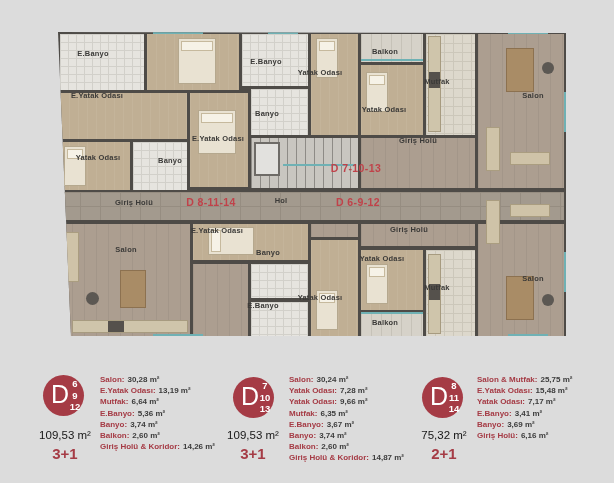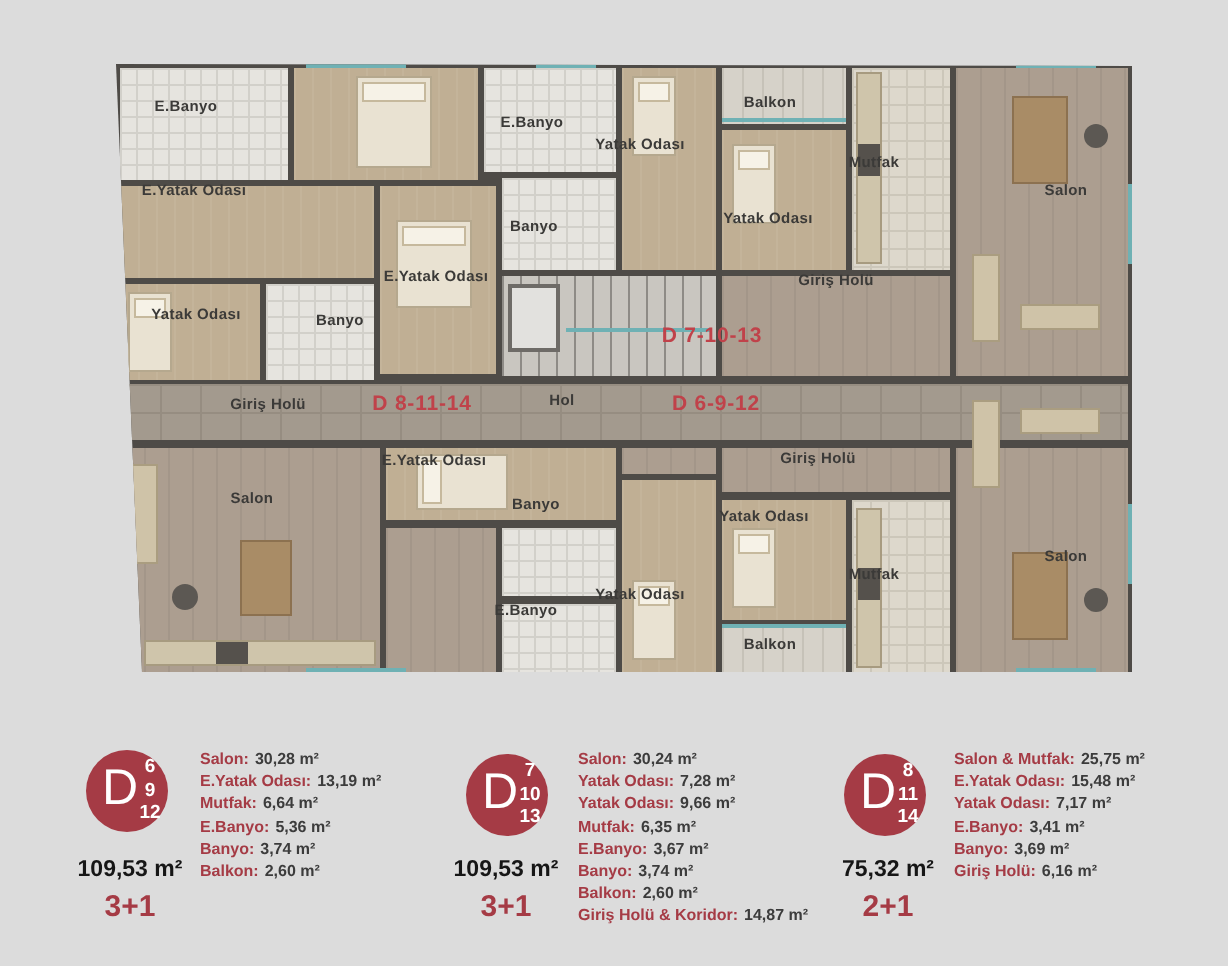--- a/index.html
+++ b/index.html
@@ -52,21 +52,21 @@
   .ulbl{position:absolute;transform:translate(-50%,-50%);white-space:nowrap;
         font-size:10.5px;font-weight:700;color:#c0424a;letter-spacing:.4px;}
 
   
   .card{position:absolute;}
   .badge{position:absolute;width:41px;height:41px;border-radius:50%;background:#a53b45;}
   .badge .bl{position:absolute;left:8px;top:5px;font-size:25px;font-weight:400;color:#fff;}
   .badge .bf{position:absolute;left:24px;top:3px;width:16px;text-align:center;
              font-size:9.5px;font-weight:700;color:#fff;line-height:11.5px;}
   .total{position:absolute;width:80px;text-align:center;font-size:11.5px;
-         font-weight:700;color:#161616;}
+         font-weight:400;color:#161616;}
   .utype{position:absolute;width:80px;text-align:center;font-size:15px;
          font-weight:700;color:#a53b45;}
   .rooms{position:absolute;}
   .row{white-space:nowrap;height:11.2px;line-height:11.2px;font-size:8px;font-weight:700;}
   .rlabel{color:#a53b45;}
   .rlabel:after{content:":";}
   .rvalue{color:#3c3c3c;margin-left:3px;}
 </style>
 </head>
 <body>
@@ -185,20 +185,21 @@
     </div>
     <div class="total" style="left:25px;top:429px">109,53 m²</div>
     <div class="utype" style="left:25px;top:445px">3+1</div>
     <div class="rooms" style="left:100px;top:374px">
       <div class="row"><span class="rlabel">Salon</span><span class="rvalue">30,28 m²</span></div>
       <div class="row"><span class="rlabel">E.Yatak Odası</span><span class="rvalue">13,19 m²</span></div>
       <div class="row"><span class="rlabel">Mutfak</span><span class="rvalue">6,64 m²</span></div>
       <div class="row"><span class="rlabel">E.Banyo</span><span class="rvalue">5,36 m²</span></div>
       <div class="row"><span class="rlabel">Banyo</span><span class="rvalue">3,74 m²</span></div>
       <div class="row"><span class="rlabel">Balkon</span><span class="rvalue">2,60 m²</span></div>
+      <div class="row"><span class="rlabel">Giriş Holü &amp; Koridor</span><span class="rvalue">14,26 m²</span></div>
     </div>
   </div>
 
   <div class="card">
     <div class="badge" style="left:233px;top:377px">
       <span class="bl">D</span>
       <span class="bf">
         <span>7</span><br>
         <span>10</span><br>
         <span>13</span>

